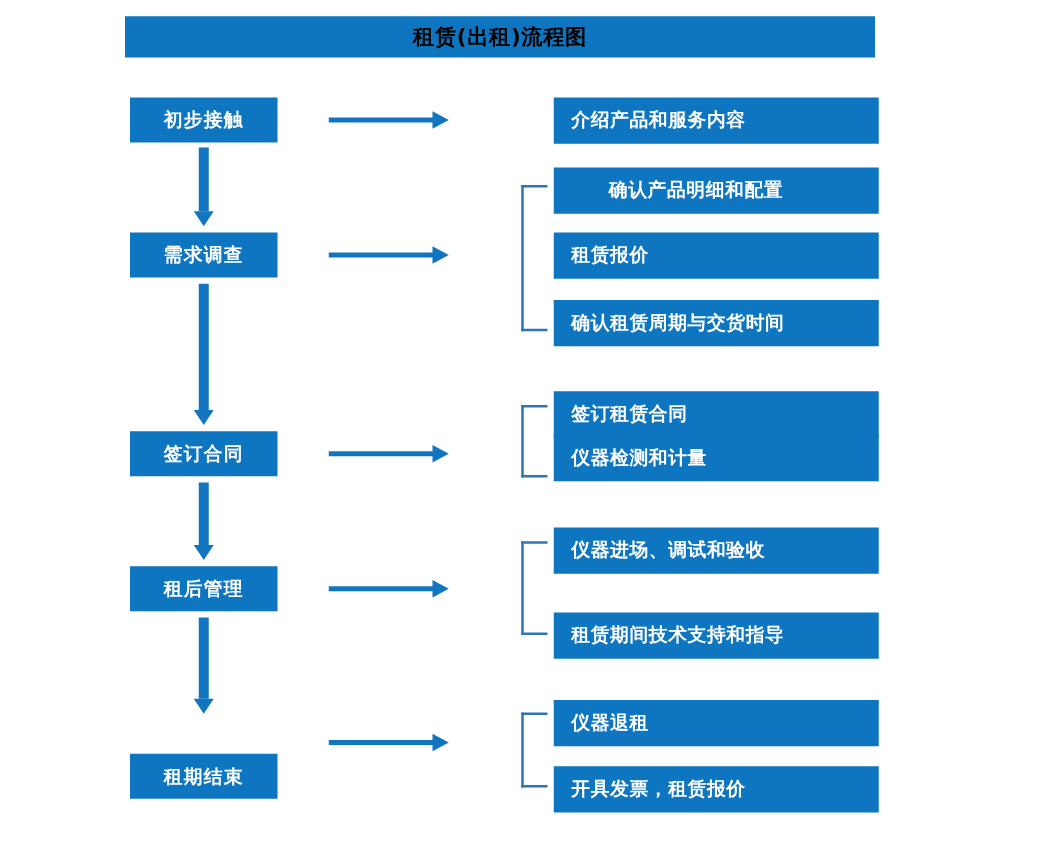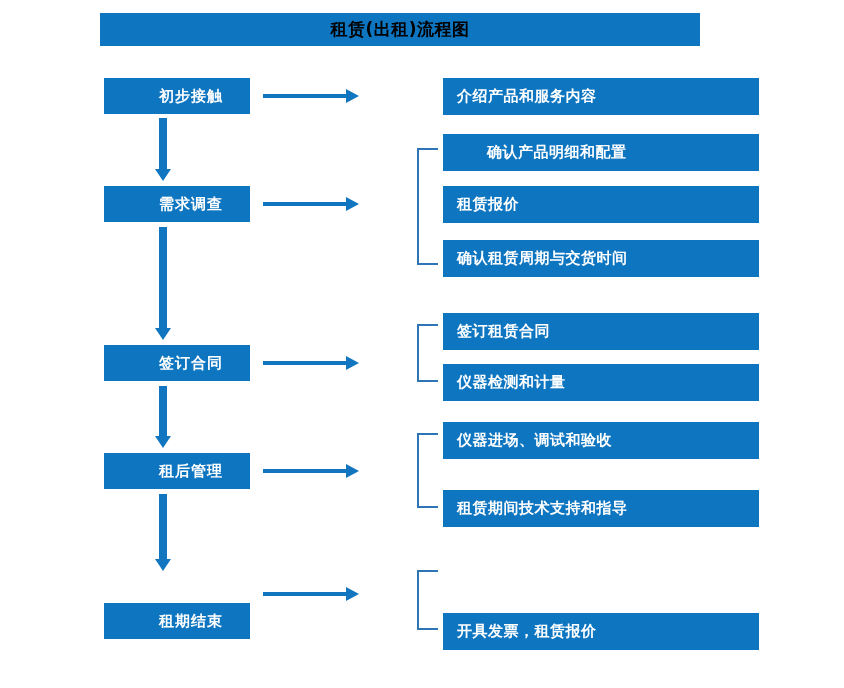--- a/index.html
+++ b/index.html
@@ -42,28 +42,27 @@
     width: 118px;
     height: 36px;
     background: #0E75C0;
     color: #ffffff;
     font-size: 15px;
     font-weight: bold;
     display: flex;
     align-items: center;
     justify-content: center;
     letter-spacing: 1px;
-    padding-left: 28px;
   }
 
   
   .detail-box {
     position: absolute;
     left: 443px;
-    width: 316px;
+    width: 260px;
     height: 37px;
     background: #0E75C0;
     color: #ffffff;
     font-size: 15px;
     font-weight: bold;
     display: flex;
     align-items: center;
     padding-left: 14px;
     box-sizing: border-box;
     letter-spacing: 0.5px;
@@ -184,18 +183,19 @@
   <div class="bracket" style="top:148px; height:117px;"></div>
   <div class="bracket" style="top:324px; height:58px;"></div>
   <div class="bracket" style="top:433px; height:75px;"></div>
   <div class="bracket" style="top:570px; height:60px;"></div>
 
   <div class="detail-box" style="top:78px;">介绍产品和服务内容</div>
   <div class="detail-box" style="top:134px;padding-left:44px;">确认产品明细和配置</div>
   <div class="detail-box" style="top:186px;">租赁报价</div>
   <div class="detail-box" style="top:240px;">确认租赁周期与交货时间</div>
   <div class="detail-box" style="top:313px;">签订租赁合同</div>
-  <div class="detail-box" style="top:364px;">仪器检测和计量</div>
+  <div class="detail-box" style="top:348px;">仪器检测和计量</div>
   <div class="detail-box" style="top:422px;">仪器进场、调试和验收</div>
   <div class="detail-box" style="top:490px;">租赁期间技术支持和指导</div>
+  <div class="detail-box" style="top:560px;">仪器退租</div>
   <div class="detail-box" style="top:613px;">开具发票，租赁报价</div>
 
 </div>
 
 </body></html>

